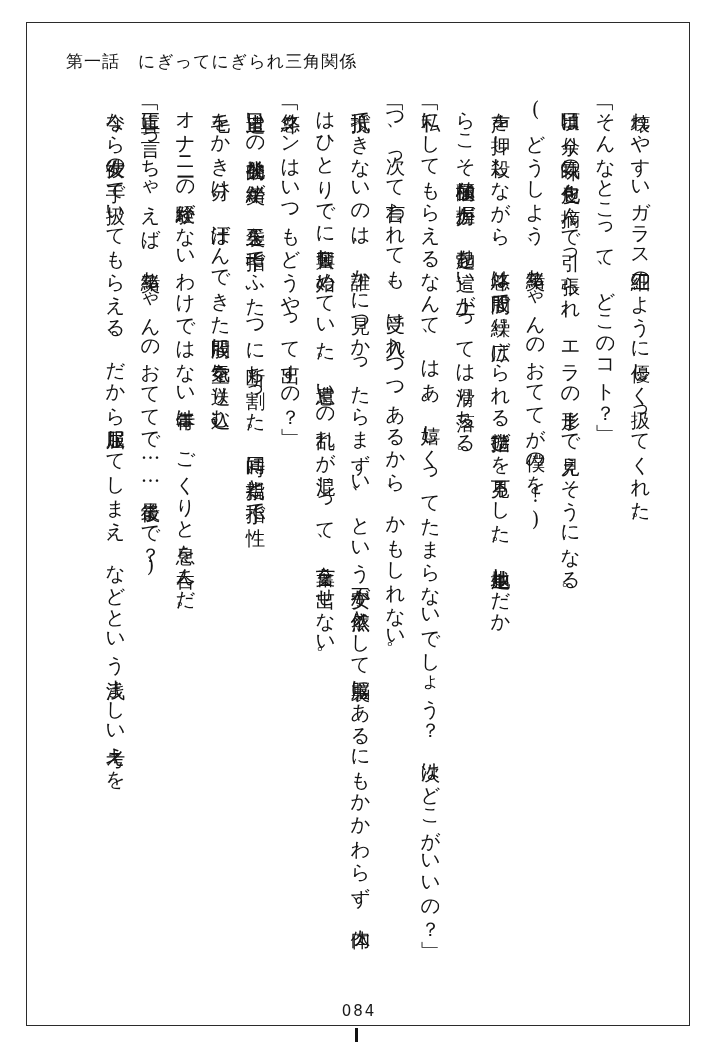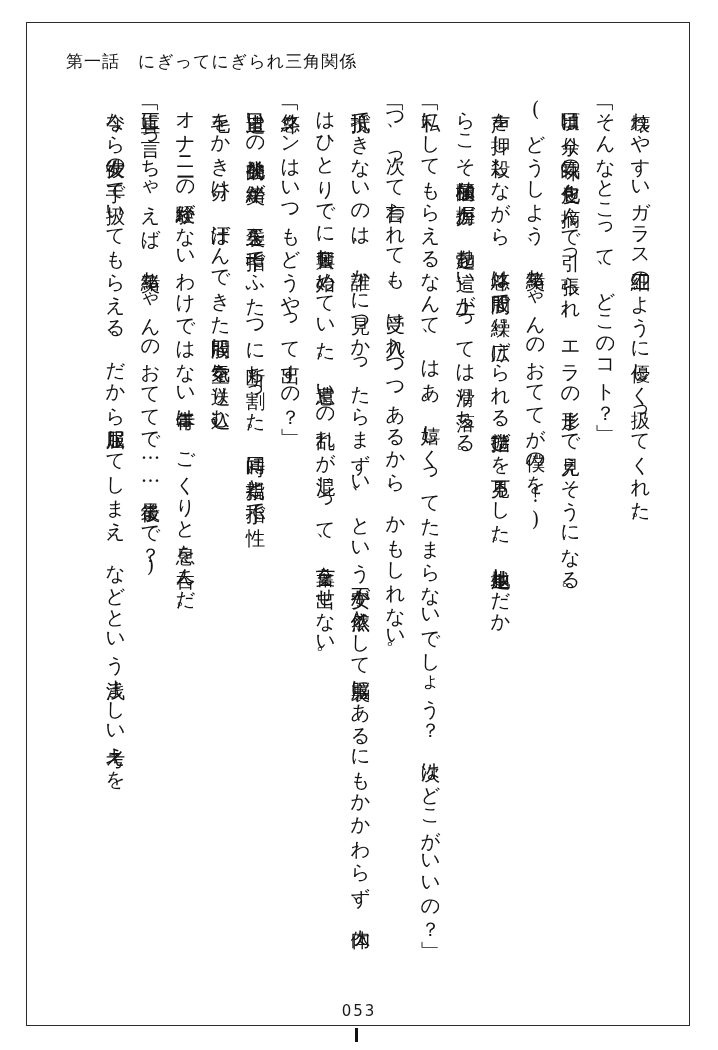--- a/index.html
+++ b/index.html
@@ -99,17 +99,17 @@
     <p>抵抗できないのは、誰かに見つかったらまずい、という不安が依然として脳裏にあるにもかかわらず、肉体</p>
     <p>はひとりでに興奮し始めていた。息遣いの乱れが混じって、言葉を出せない。</p>
     <p>「悠斗クンはいつもどうやって出すの？」</p>
     <p>上目遣いの挑発的な美緒が、玉袋を中指でふたつに断ち割った。同時に親指と小指で性</p>
     <p>毛をかき分け、汗ばんできた股間に空気を送り込む。</p>
     <p>オナニーの経験がないわけではない青年は、ごくりと息を呑んだ。</p>
     <p>「正直に言っちゃえば、美緒ちゃんのおててで……最後まで？)</p>
     <p>今なら彼女の手で扱いてもらえる、だから屈服してしまえ、などという浅ましい考えを</p>
   </div>
 
-  <div class="page-number">053</div>
+  <div class="page-number">084</div>
 
   <div class="spine-mark"></div>
 
 </div>
 
 </body></html>

